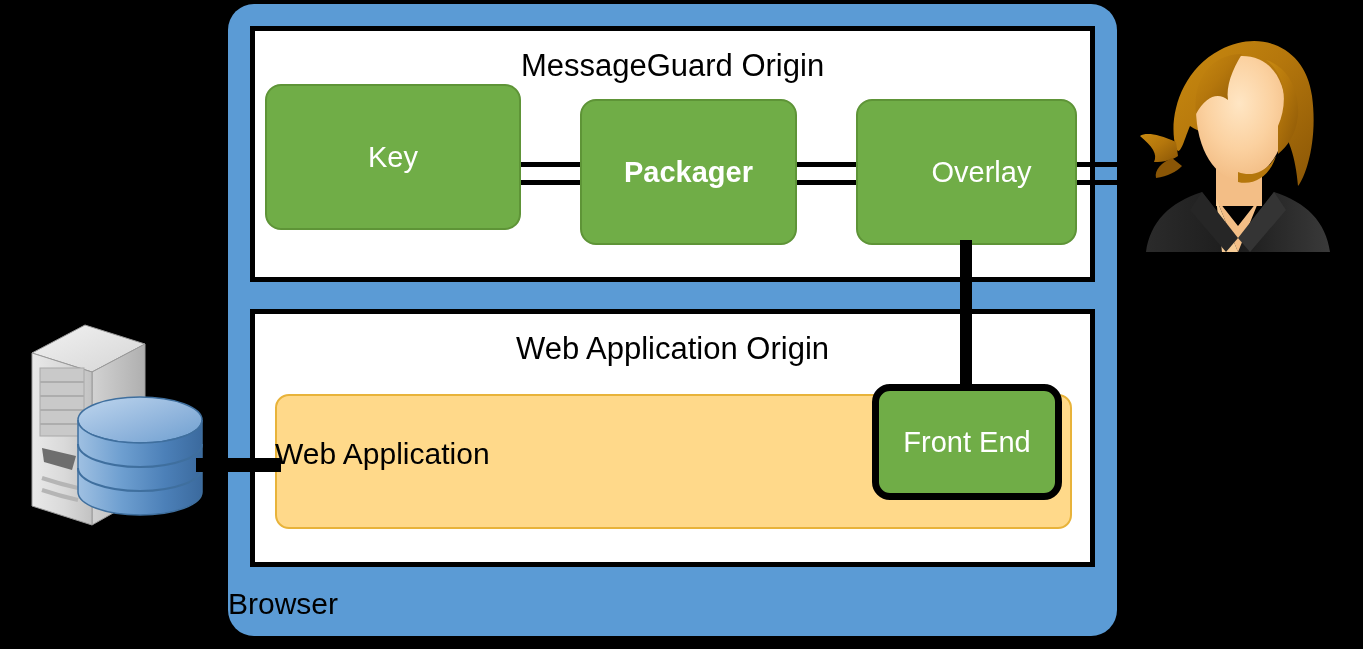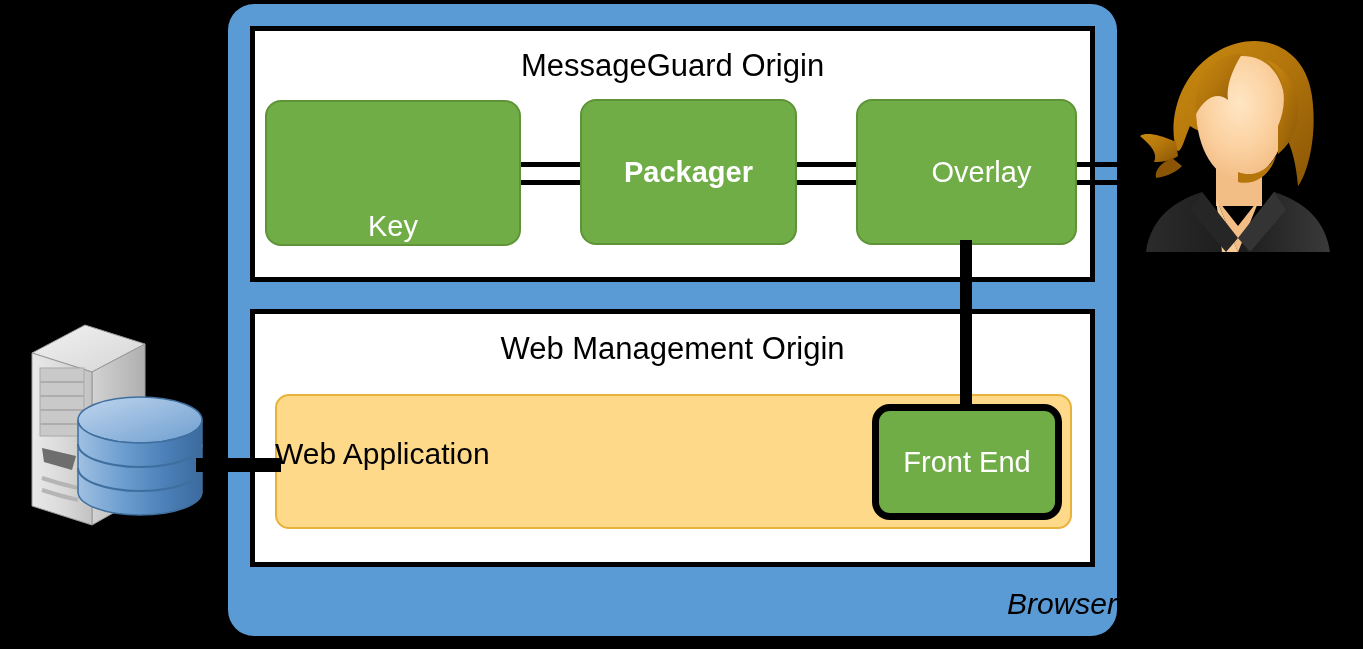--- a/index.html
+++ b/index.html
@@ -26,26 +26,25 @@
     height: 632px;
     background: #5B9BD5;
     border-radius: 26px;
     box-shadow: 3px 3px 0 rgba(0,0,0,0.35);
   }
   .browser-label {
     position: absolute;
     left: 228px;
     top: 586px;
     width: 889px;
-    text-align: right;
+    text-align: left;
     font-size: 30px;
     color: #000000;
     line-height: 36px;
     white-space: nowrap;
-    font-style: italic;
   }
 
   
   .origin-panel {
     position: absolute;
     background: #FFFFFF;
     border: 5px solid #000000;
     box-sizing: border-box;
   }
   #panel-mg {
@@ -83,42 +82,41 @@
     line-height: 36px;
     display: flex;
     align-items: center;
     justify-content: center;
     text-align: center;
     box-sizing: border-box;
     z-index: 6;
   }
   #box-key {
     left: 265px;
-    top: 100px;
+    top: 84px;
     width: 256px;
     height: 146px;
-    align-items: flex-end;
   }
   #box-packager {
     left: 580px;
     top: 99px;
     width: 217px;
     height: 146px;
     font-weight: bold;
   }
   #box-overlay {
     left: 856px;
     top: 99px;
     width: 221px;
     height: 146px;
     padding-left: 30px;
   }
   #box-frontend {
     left: 872px;
-    top: 404px;
+    top: 384px;
     width: 190px;
     height: 116px;
     border: 7px solid #000000;
     border-radius: 18px;
     z-index: 9;
   }
   .green-box .label-line { display: block; }
 
   
   #webapp-region {
@@ -200,21 +198,21 @@
 
 <div id="canvas">
 
   <div class="browser-frame"></div>
 
   <div class="origin-panel" id="panel-mg">
     <div class="origin-title">MessageGuard Origin</div>
   </div>
 
   <div class="origin-panel" id="panel-wa">
-    <div class="origin-title">Web Management Origin</div>
+    <div class="origin-title">Web Application Origin</div>
   </div>
 
   <div class="conn conn-h" id="conn-km-pk-a"></div>
   <div class="conn conn-h" id="conn-km-pk-b"></div>
   <div class="conn conn-h" id="conn-pk-ov-a"></div>
   <div class="conn conn-h" id="conn-pk-ov-b"></div>
   <div class="conn conn-h" id="conn-ov-us-a"></div>
   <div class="conn conn-h" id="conn-ov-us-b"></div>
   <div class="conn conn-v" id="conn-ov-fe"></div>
   <div class="conn" id="conn-db-wa"></div>

